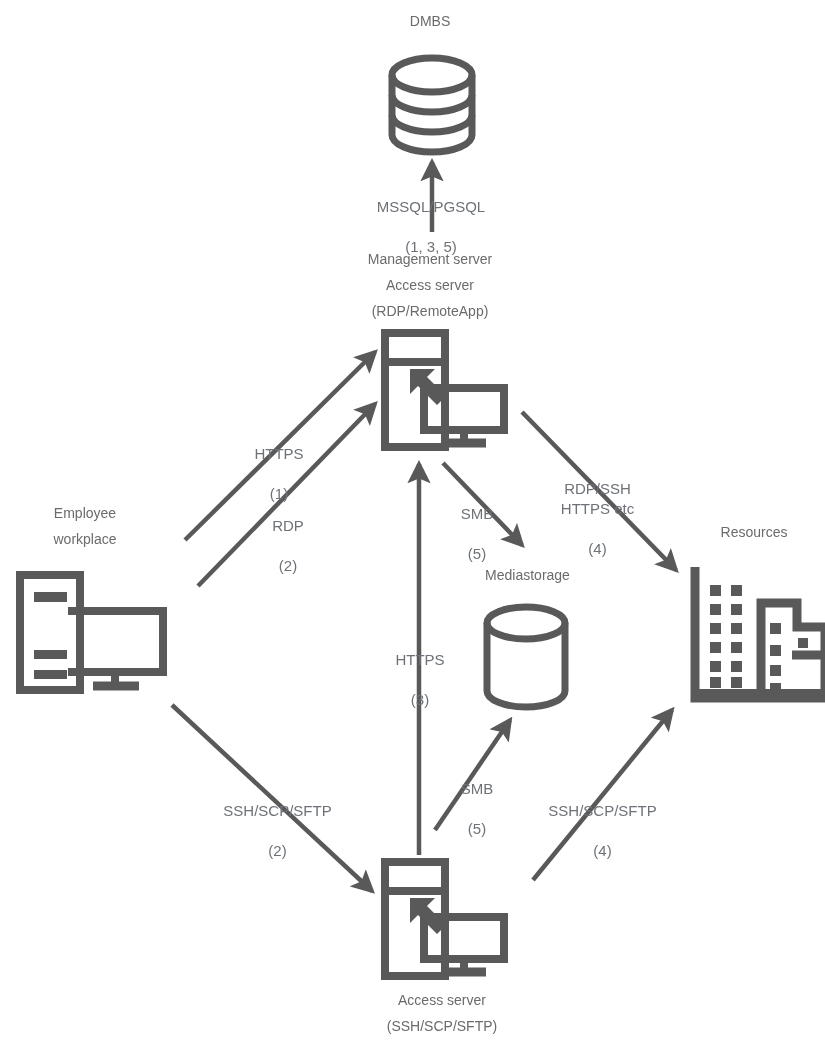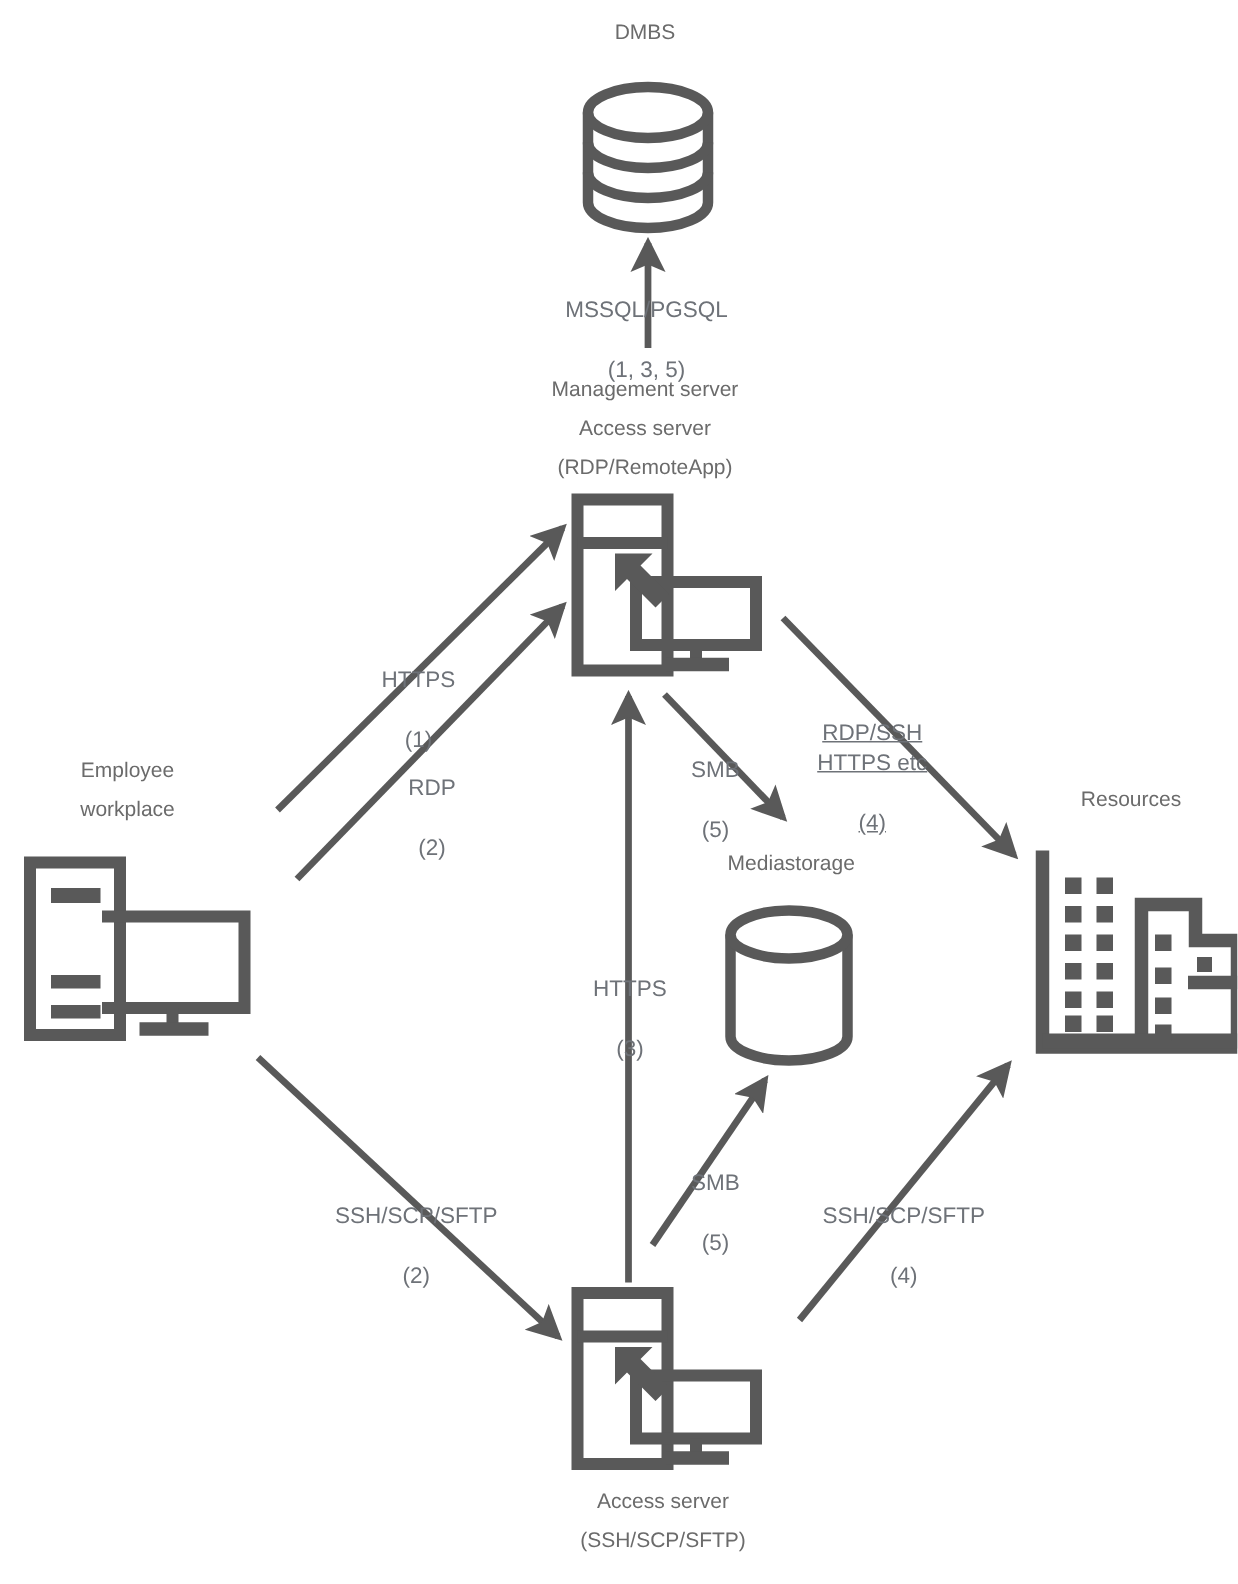--- a/index.html
+++ b/index.html
@@ -177,21 +177,21 @@
   <div class="edge-label" style="left:229px; top:424px; width:100px;">
     <div>HTTPS</div>
     <div>(1)</div>
   </div>
 
   <div class="edge-label" style="left:238px; top:496px; width:100px;">
     <div>RDP</div>
     <div>(2)</div>
   </div>
 
-  <div class="edge-label" style="left:524px; top:459px; width:115px;text-decoration:underline;">
+  <div class="edge-label" style="left:540px; top:459px; width:115px;">
     <div>RDP/SSH
 HTTPS etc</div>
     <div>(4)</div>
   </div>
 
   <div class="edge-label" style="left:437px; top:484px; width:80px;">
     <div>SMB</div>
     <div>(5)</div>
   </div>
 

